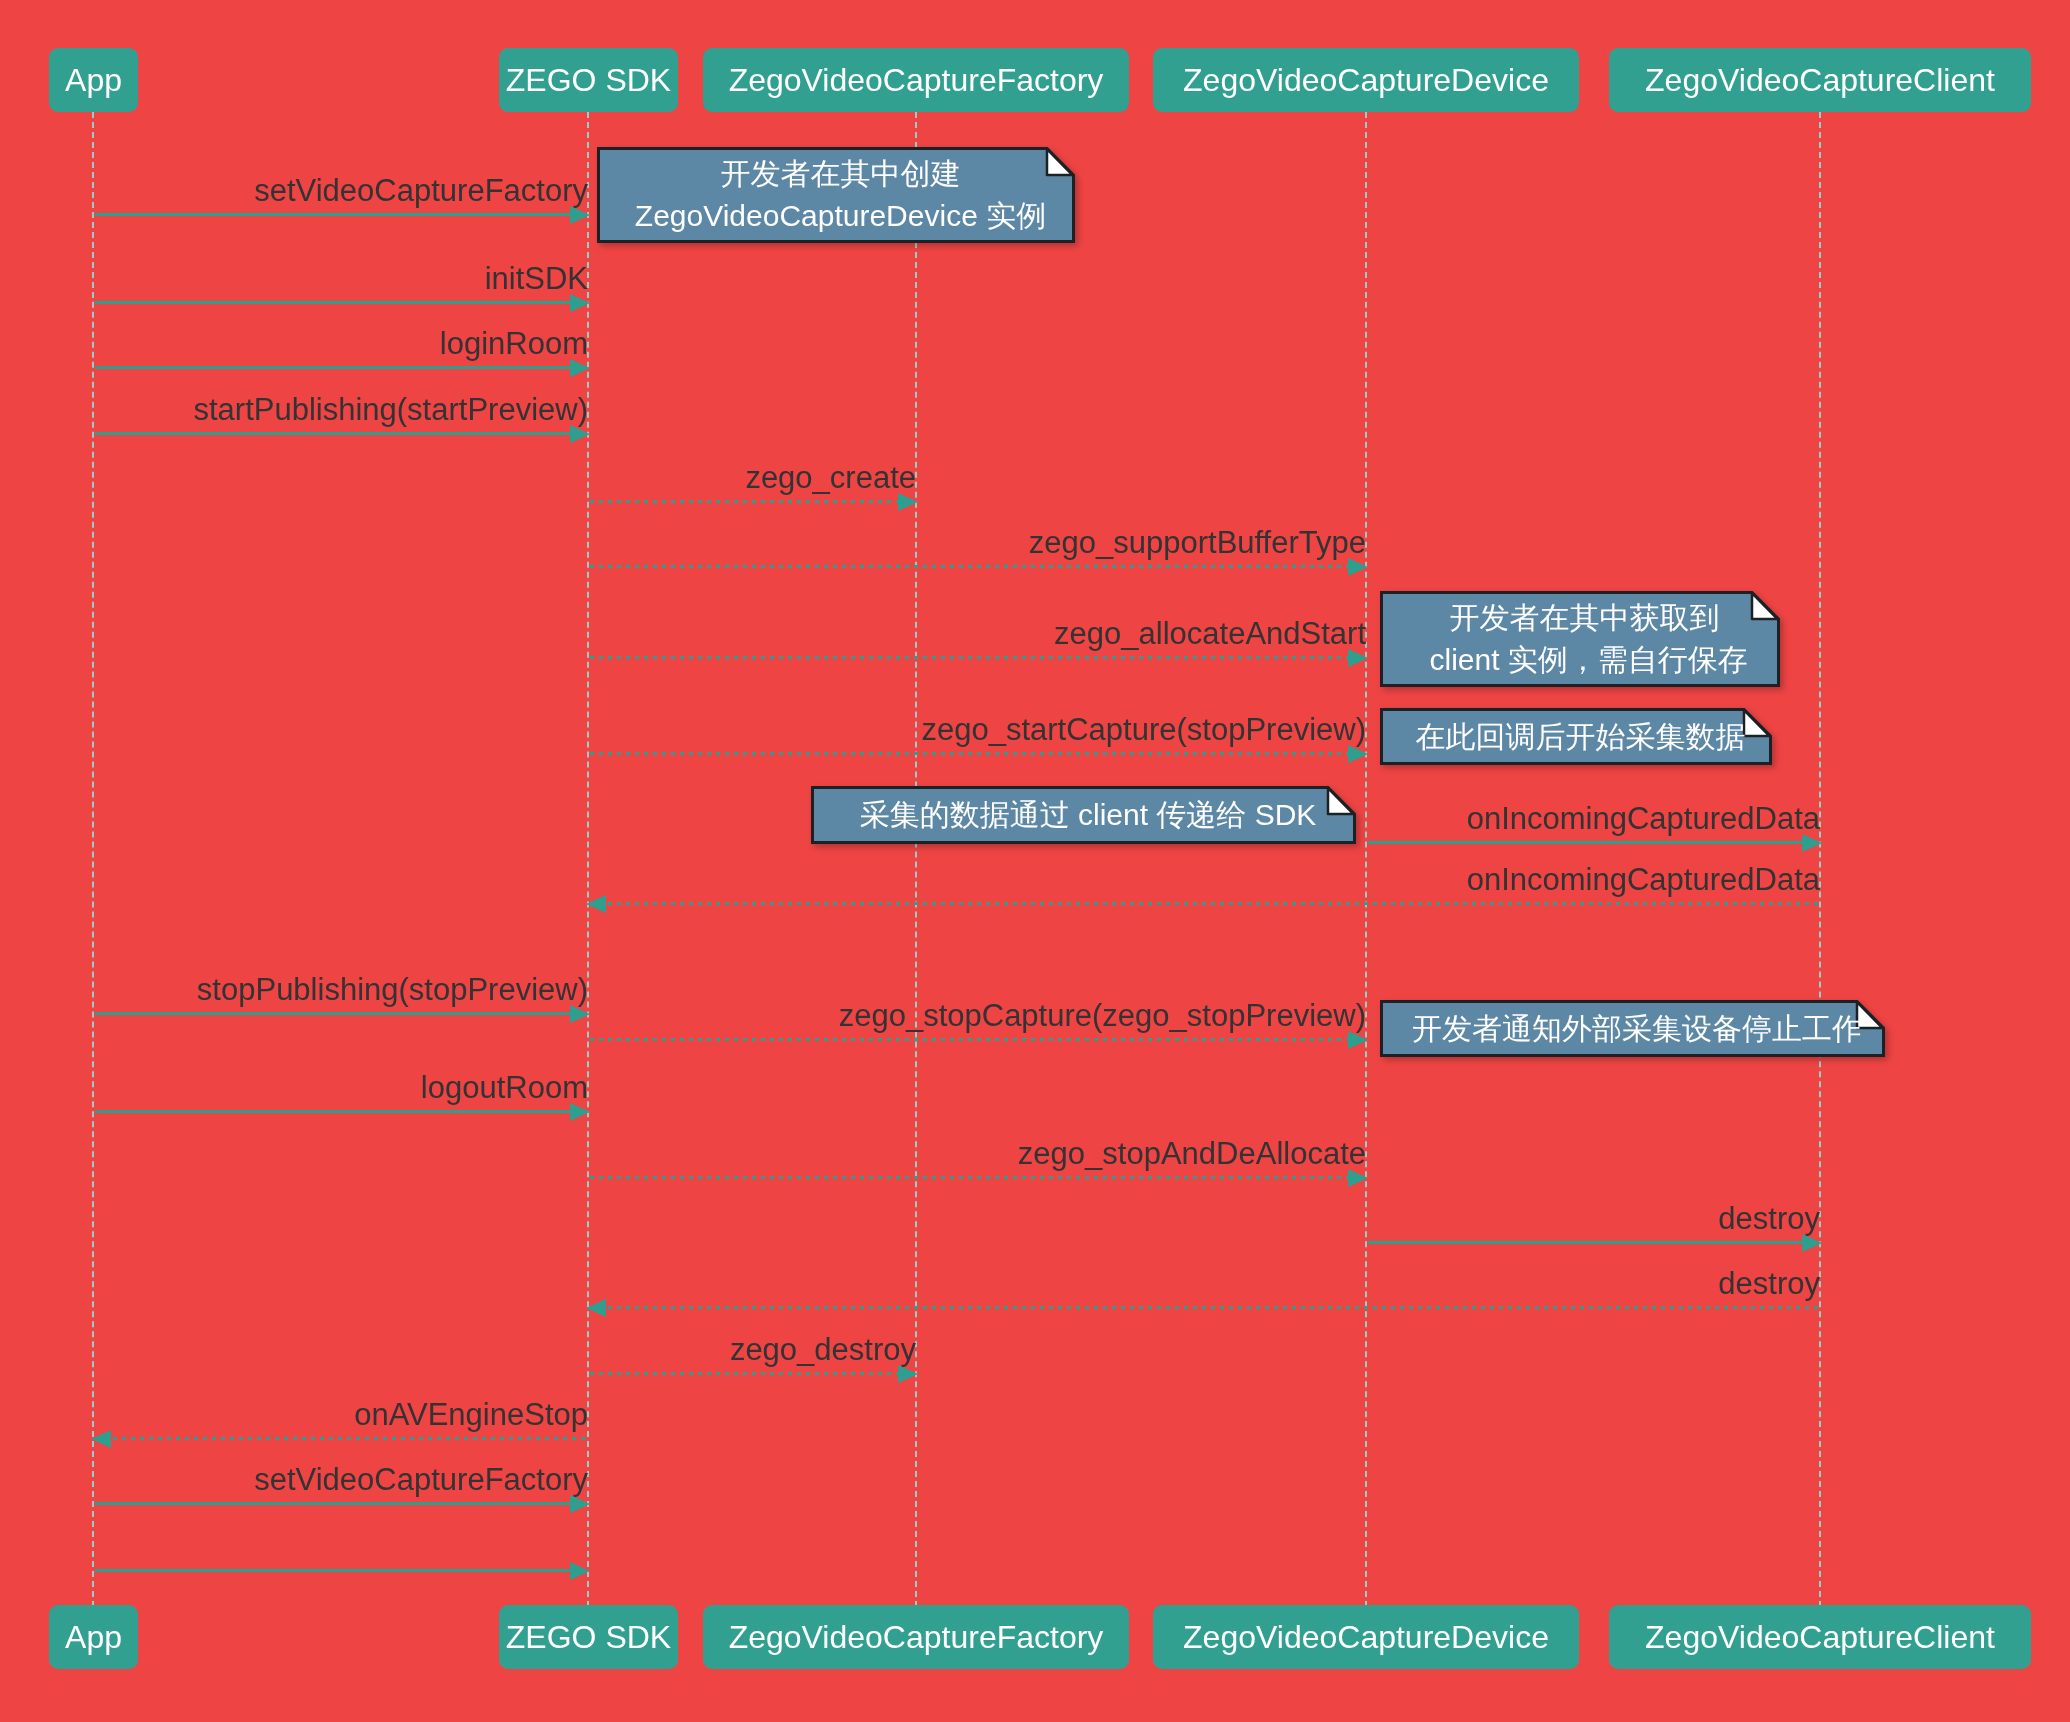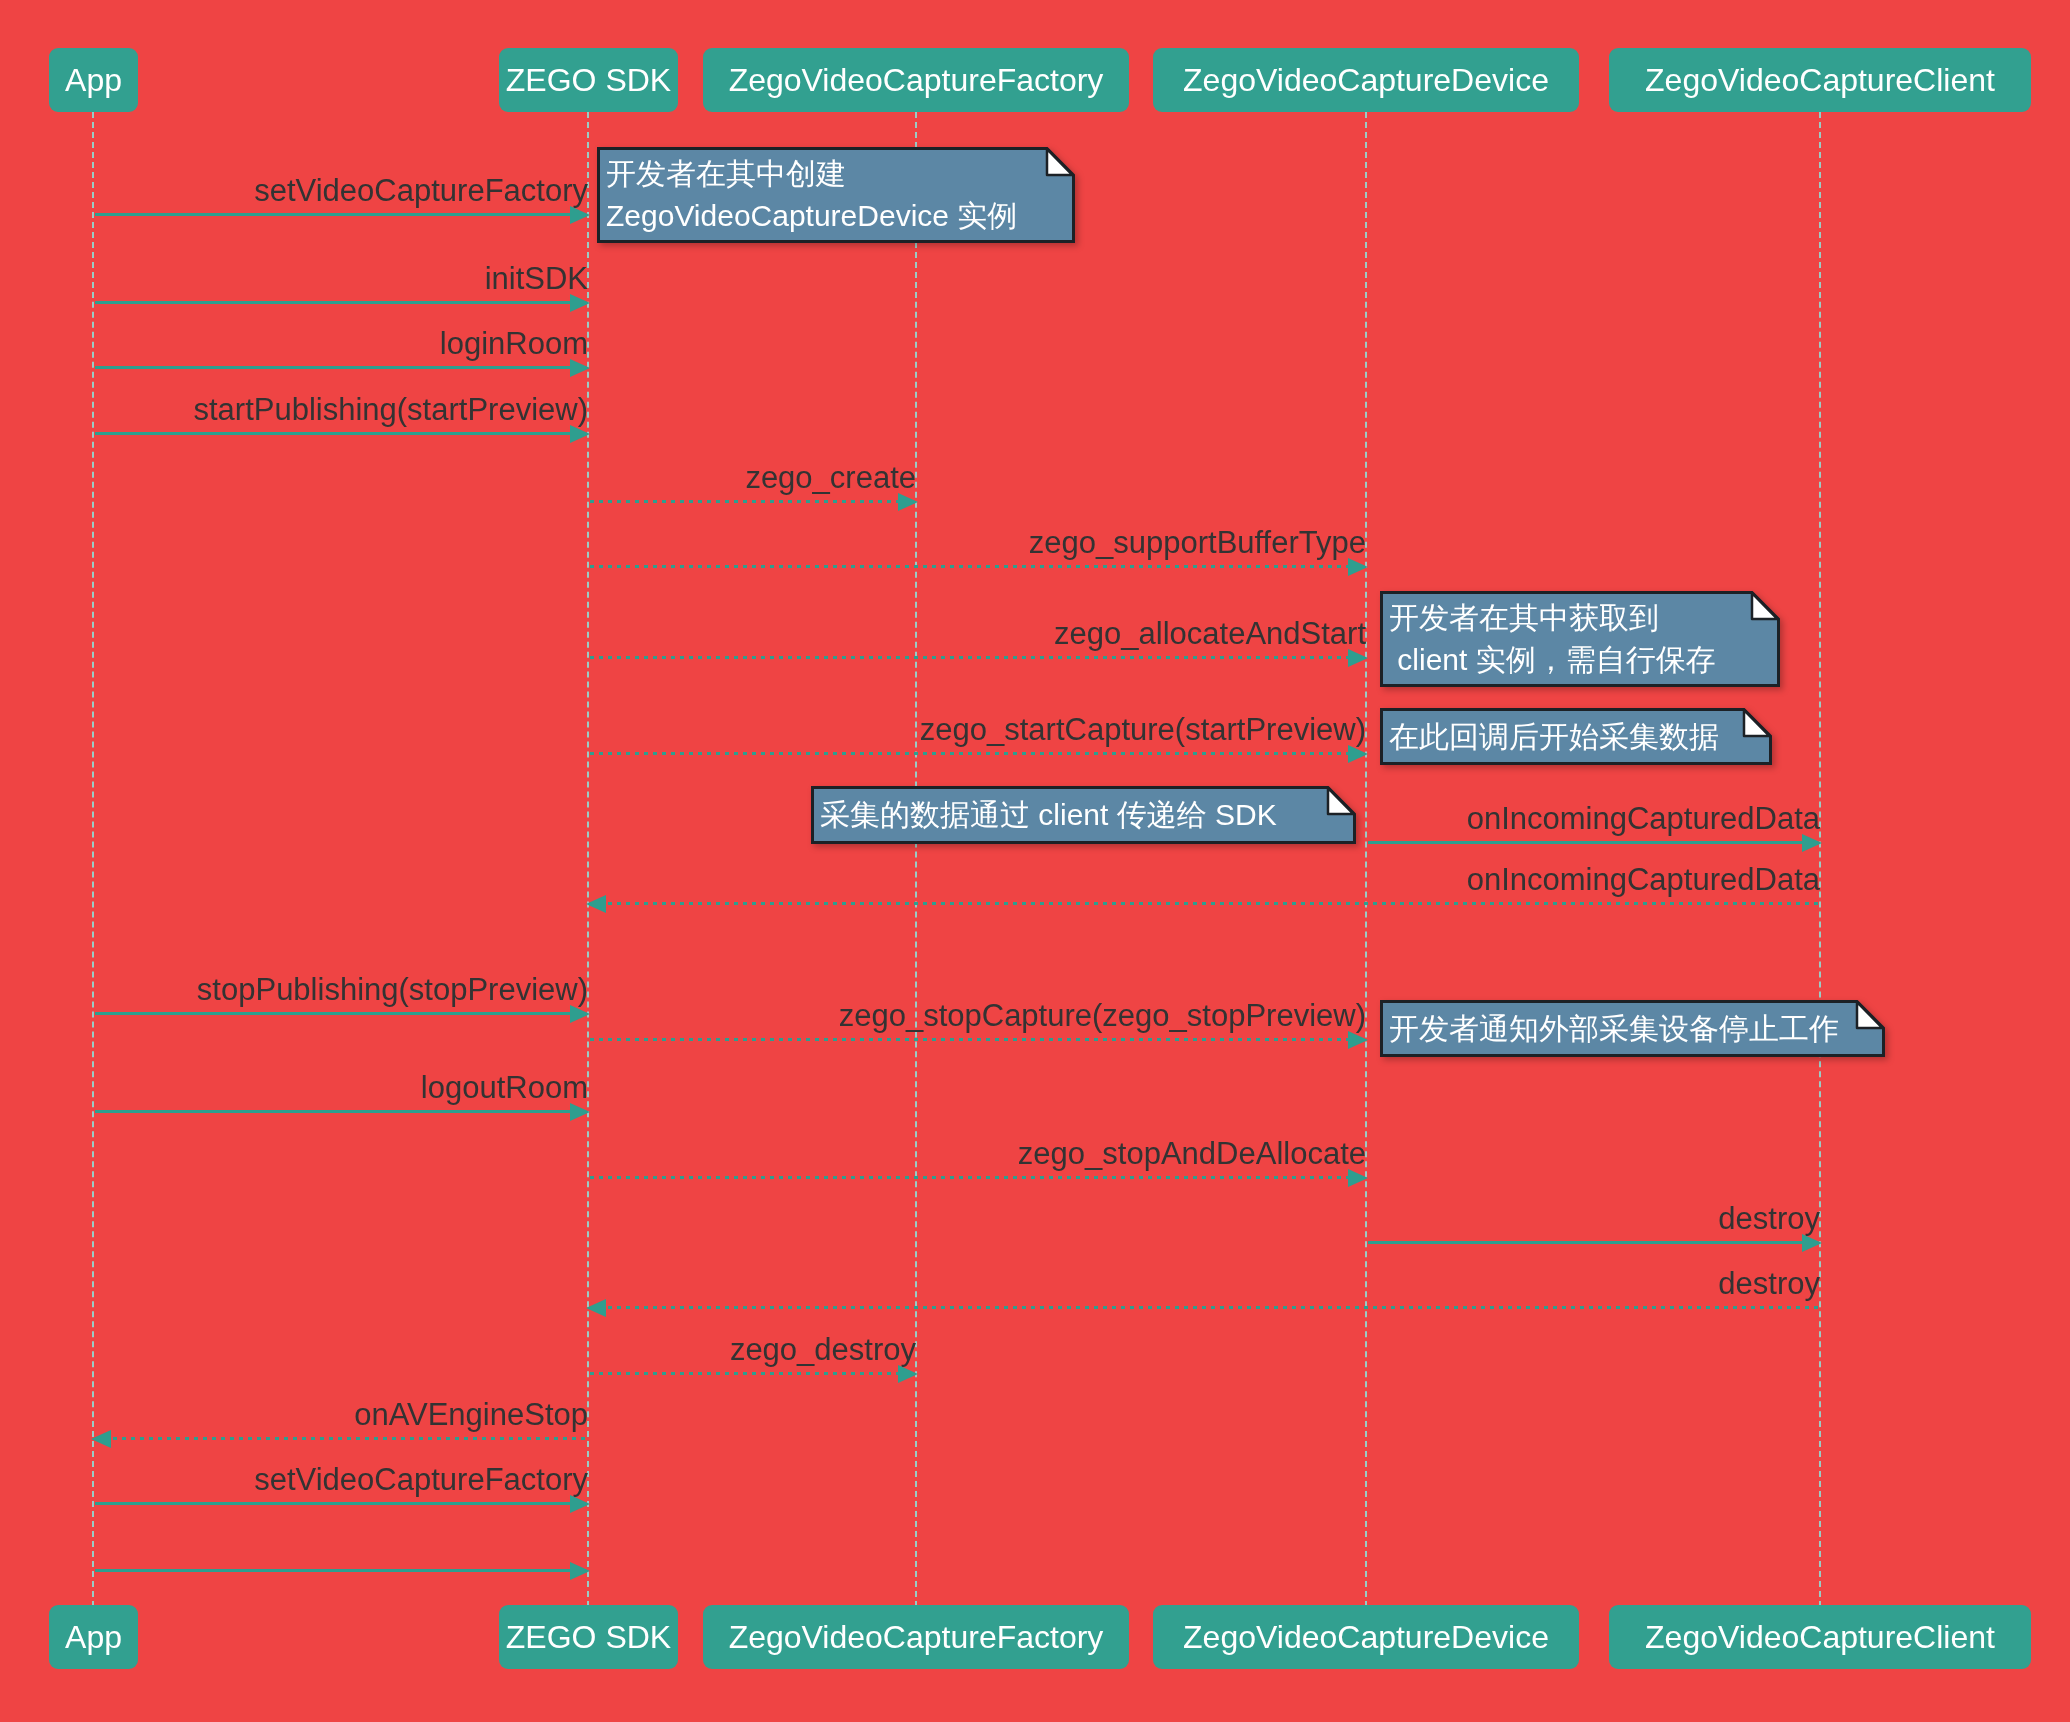--- a/index.html
+++ b/index.html
@@ -61,20 +61,21 @@
   }
   .note svg { position: absolute; left: 0; top: 0; display: block; }
   .note-text {
     position: absolute;
     inset: 0;
     display: flex;
     flex-direction: column;
     justify-content: center;
     padding-left: 9px;
     box-sizing: border-box;
+    align-items: center;
   }
   .note-line {
     font-size: 30px;
     line-height: 42px;
     color: #ffffff;
     white-space: pre;
   }
 </style>
 </head>
 <body>
@@ -144,21 +145,21 @@
       <div class="msg-label" style="color: rgb(51, 51, 51);">zego_supportBufferType</div>
       <div class="msg-line" style="background: repeating-linear-gradient(90deg, rgb(46, 158, 143) 0px, rgb(46, 158, 143) 4px, transparent 4px, transparent 9px);"></div>
       <div class="msg-arrow dir-right" style="border-left: 20px solid rgb(46, 158, 143);"></div>
     </div>
     <div class="message" style="left: 588px; top: 612px; width: 778px;">
       <div class="msg-label" style="color: rgb(51, 51, 51);">zego_allocateAndStart</div>
       <div class="msg-line" style="background: repeating-linear-gradient(90deg, rgb(46, 158, 143) 0px, rgb(46, 158, 143) 4px, transparent 4px, transparent 9px);"></div>
       <div class="msg-arrow dir-right" style="border-left: 20px solid rgb(46, 158, 143);"></div>
     </div>
     <div class="message" style="left: 588px; top: 708px; width: 778px;">
-      <div class="msg-label" style="color: rgb(51, 51, 51);">zego_startCapture(startPreview)</div>
+      <div class="msg-label" style="color: rgb(51, 51, 51);">zego_startCapture(stopPreview)</div>
       <div class="msg-line" style="background: repeating-linear-gradient(90deg, rgb(46, 158, 143) 0px, rgb(46, 158, 143) 4px, transparent 4px, transparent 9px);"></div>
       <div class="msg-arrow dir-right" style="border-left: 20px solid rgb(46, 158, 143);"></div>
     </div>
     <div class="message" style="left: 1366px; top: 797px; width: 454px;">
       <div class="msg-label" style="color: rgb(51, 51, 51);">onIncomingCapturedData</div>
       <div class="msg-line" style="background: rgb(46, 158, 143);"></div>
       <div class="msg-arrow dir-right" style="border-left: 20px solid rgb(46, 158, 143);"></div>
     </div>
     <div class="message" style="left: 588px; top: 858px; width: 1232px;">
       <div class="msg-label" style="color: rgb(51, 51, 51);">onIncomingCapturedData</div>

